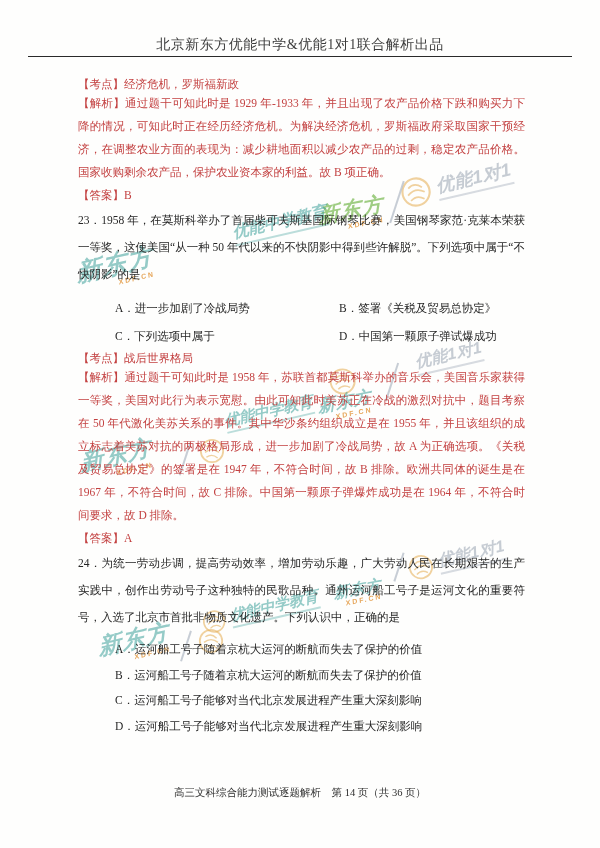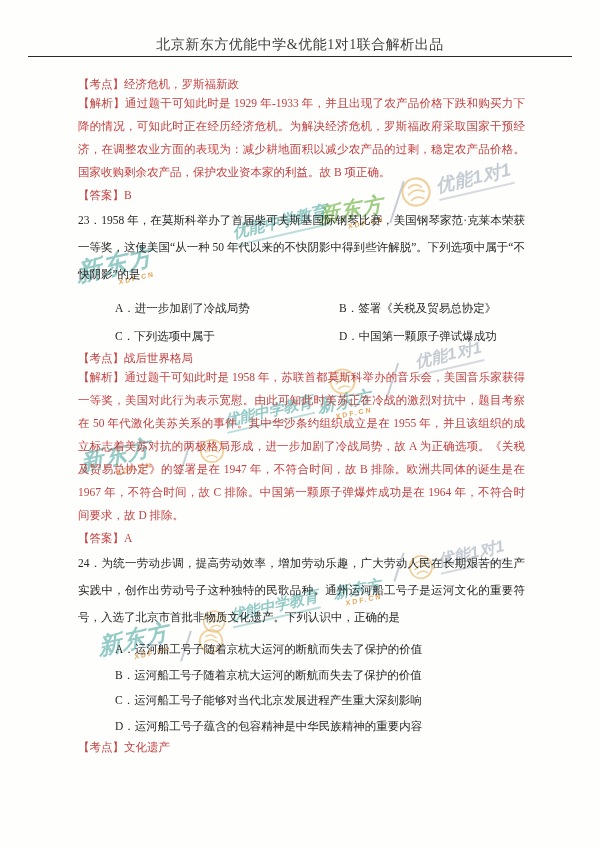--- a/index.html
+++ b/index.html
@@ -192,19 +192,21 @@
     </div>
     <p class="red kaodian-p2"><span>【考点】</span><span>战后世界格局</span></p>
     <p class="red jiexi-p"><span>【解析】</span><span>通过题干可知此时是 1958 年，苏联首都莫斯科举办的音乐会，美国音乐家获得一等奖，美国对此行为表示宽慰。由此可知此时美苏正在冷战的激烈对抗中，题目考察在 50 年代激化美苏关系的事件。其中华沙条约组织成立是在 1955 年，并且该组织的成立标志着美苏对抗的两极格局形成，进一步加剧了冷战局势，故 A 为正确选项。《关税及贸易总协定》的签署是在 1947 年，不符合时间，故 B 排除。欧洲共同体的诞生是在 1967 年，不符合时间，故 C 排除。中国第一颗原子弹爆炸成功是在 1964 年，不符合时间要求，故 D 排除。</span></p>
     <p class="red daan-p"><span>【答案】</span><span>A</span></p>
 
     <p class="stem gap-q24"><span>24．为统一劳动步调，提高劳动效率，增加劳动乐趣，广大劳动人民在长期艰苦的生产实践中，创作出劳动号子这种独特的民歌品种。通州运河船工号子是运河文化的重要符号，入选了北京市首批非物质文化遗产。下列认识中，正确的是</span></p>
     <div class="opts-1col">
       <p>A．运河船工号子随着京杭大运河的断航而失去了保护的价值</p>
       <p>B．运河船工号子随着京杭大运河的断航而失去了保护的价值</p>
       <p>C．运河船工号子能够对当代北京发展进程产生重大深刻影响</p>
-      <p>D．运河船工号子蕴含的包容精神是中华民族精神的重要内容</p>
+      <p>D．运河船工号子能够对当代北京发展进程产生重大深刻影响</p>
     </div>
-    <p class="red kaodian-p2"><span>【考点】</span><span>文化遗产</span></p>
-  </div>
-
+  </div>
+
+  <div class="footer">
+    <span>高三文科综合能力测试逐题解析　第 14 页（共 36 页）</span>
+  </div>
 
 </div>
 
 </body></html>

